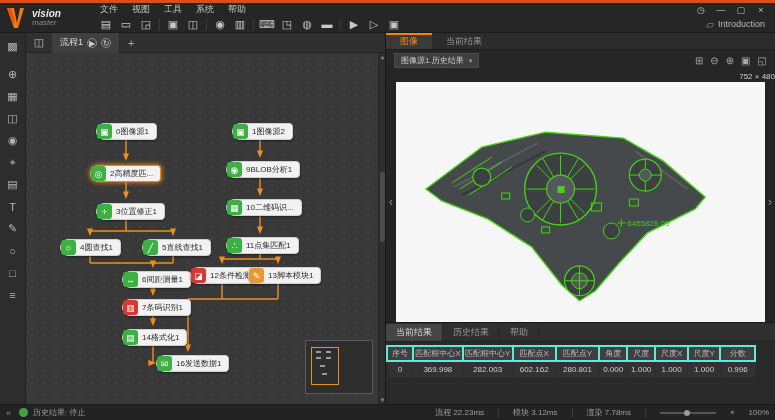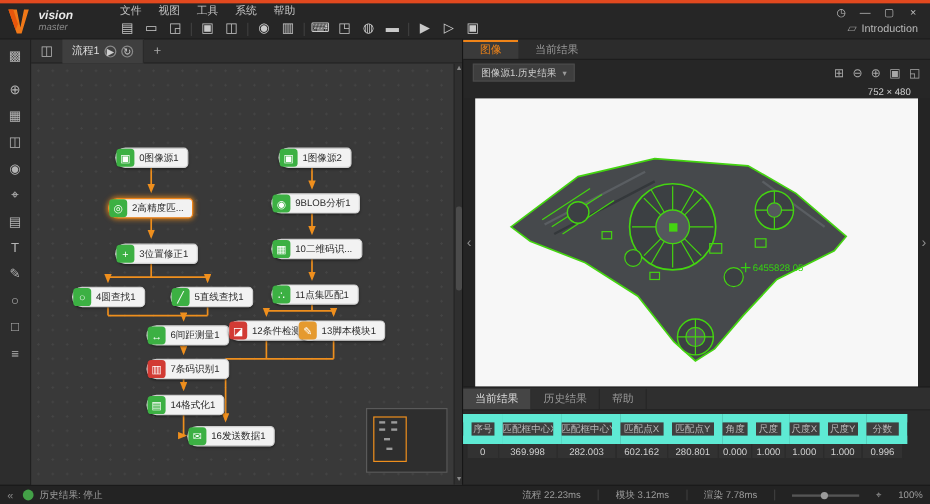--- a/index.html
+++ b/index.html
@@ -58,33 +58,33 @@
 
   
   .right-panel { width:390px; background:#262626; border-left:1px solid #161616; display:flex; flex-direction:column; }
   .rp-tabs { height:17px; background:#2c2c2c; display:flex; border-bottom:1px solid #1d1d1d; }
   .rp-tab { padding:0 14px; font-size:9px; color:#9a9a9a; display:flex; align-items:center; }
   .rp-tab.on { background:#3a3a3a; color:#f08418; box-shadow:inset 0 2px 0 #f08418; }
   .src-row { height:21px; display:flex; align-items:center; padding:0 8px; }
   .src-btn { background:#3e3e3e; border:1px solid #4a4a4a; color:#cfcfcf; font-size:8px; height:15px; display:flex; align-items:center; gap:5px; padding:0 6px; }
   .src-btn .caret { font-size:7px; color:#9a9a9a; }
   .view-icons { margin-left:auto; display:flex; gap:7px; color:#a8a8a8; font-size:10px; }
-  .res-row { height:11px; display:flex; justify-content:flex-end; align-items:center; padding-right:16px; color:#cfcfcf; font-size:8px; }
+  .res-row { height:11px; display:flex; justify-content:flex-end; align-items:center; padding-right:0; color:#cfcfcf; font-size:8px; }
   .viewport-row { flex:1; display:flex; min-height:0; background:#242424; }
   .vp-arrow { width:10px; display:flex; align-items:center; justify-content:center; color:#8d8d8d; font-size:12px; }
   .viewport { flex:1; background:#f7f7f7; position:relative; overflow:hidden; }
   .viewport svg { position:absolute; left:0; top:0; width:100%; height:100%; }
   .coord-row { height:13px; display:flex; justify-content:flex-end; align-items:center; padding-right:6px; color:#b8b8b8; font-size:8px; background:#262626; border-top:1px solid #1d1d1d; }
 
   .results { height:82px; background:#2a2a2a; border-top:1px solid #191919; display:flex; flex-direction:column; }
   .res-tabs { height:19px; display:flex; align-items:flex-end; background:#2f2f2f; border-bottom:1px solid #222; }
   .res-tab { height:17px; padding:0 10px; font-size:9px; color:#999; display:flex; align-items:center; border-right:1px solid #262626; }
   .res-tab.on { background:#454545; color:#ddd; }
   table.res { border-collapse:collapse; table-layout:fixed; width:370px; margin-top:3px; }
-  table.res th { background:#3f3f3f; color:#b9b9b9; font-weight:normal; font-size:8px; height:15px; border:7px solid #5eead4; overflow:hidden; white-space:nowrap; }
+  table.res th { background:#3f3f3f; color:#b9b9b9; font-weight:normal; font-size:8px; height:15px; border:2px solid #5eead4; overflow:hidden; white-space:nowrap; }
   table.res td { background:#323232; color:#cfcfcf; font-size:8px; height:16px; text-align:center; border:1px solid #2c2c2c; overflow:hidden; white-space:nowrap; }
 
   
   .statusbar { height:16px; background:#232323; border-top:1px solid #1a1a1a; display:flex; align-items:center; font-size:8px; color:#9d9d9d; padding:0 6px; flex:0 0 auto; }
   .sb-collapse { color:#8a8a8a; margin-right:8px; font-size:9px; }
   .sb-run { width:9px; height:9px; border-radius:50%; background:#43a047; display:inline-block; margin-right:5px; }
   .sb-right { margin-left:auto; display:flex; align-items:center; gap:14px; }
   .sb-sep { width:1px; height:9px; background:#3c3c3c; }
   .sb-slider { width:56px; height:2px; background:#555; position:relative; }
   .sb-knob { position:absolute; left:24px; top:-2px; width:6px; height:6px; border-radius:50%; background:#9a9a9a; }

